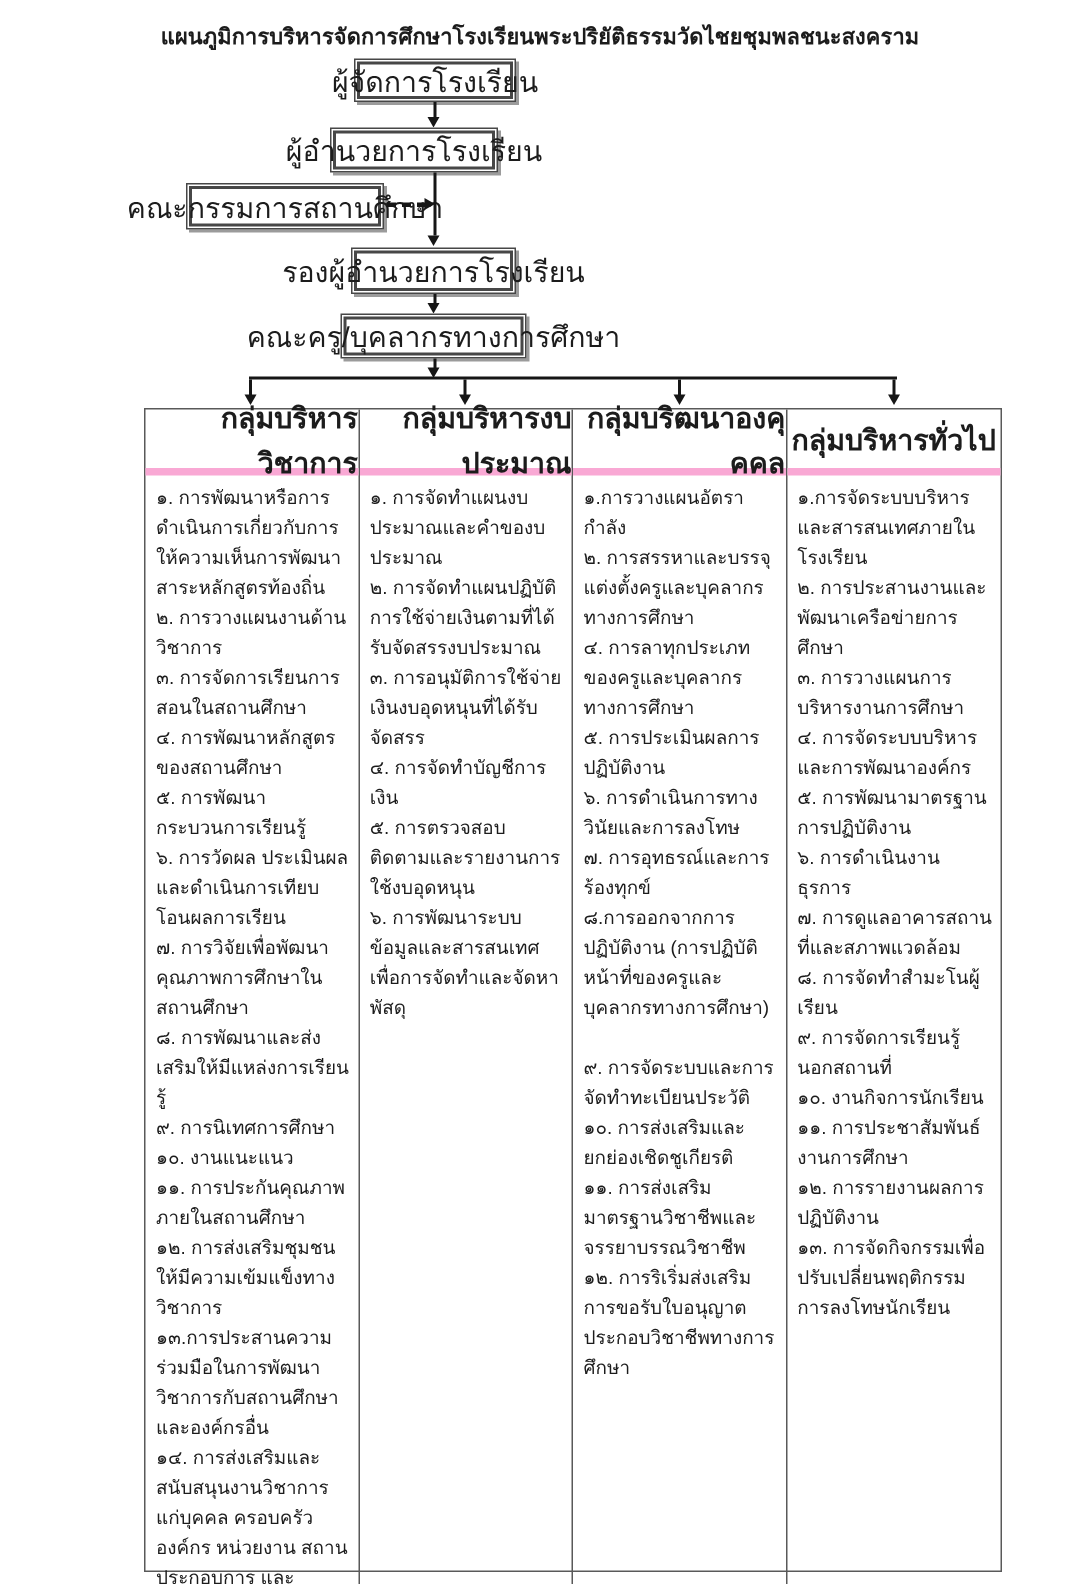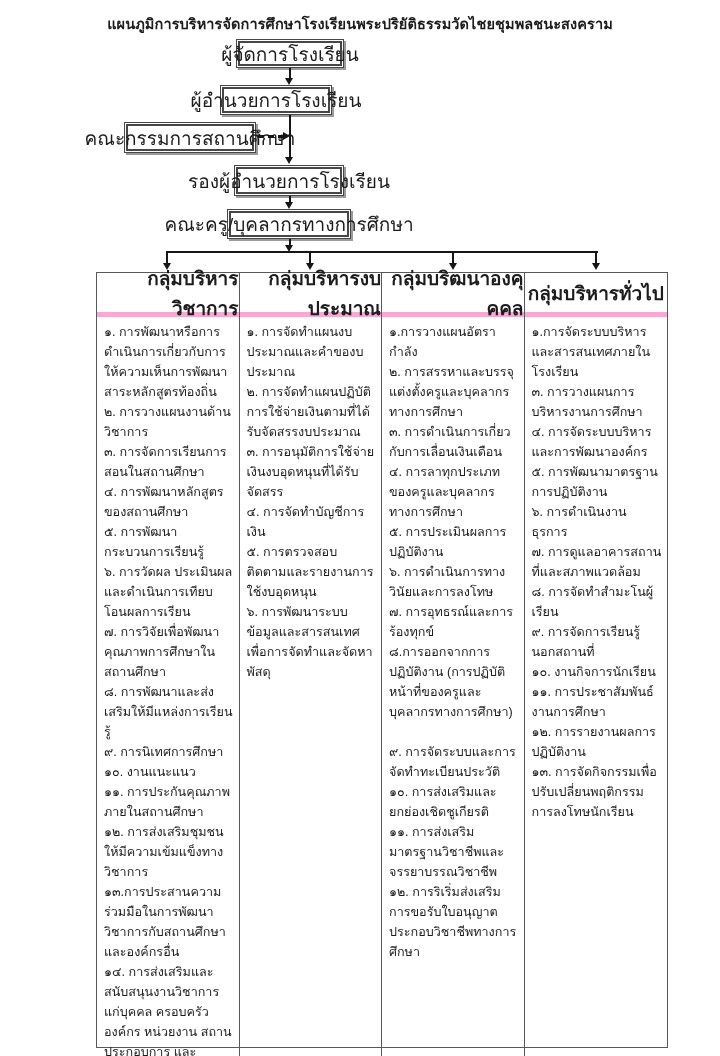--- a/index.html
+++ b/index.html
@@ -133,37 +133,37 @@
         <p>๔. การจัดทำบัญชีการเงิน</p>
         <p>๕. การตรวจสอบติดตามและรายงานการใช้งบอุดหนุน</p>
         <p>๖. การพัฒนาระบบข้อมูลและสารสนเทศเพื่อการจัดทำและจัดหาพัสดุ</p>
       </div>
   </div>
   <div class="col">
     <div class="col-header">กลุ่มบริฒนาองคุคคล</div>
     <div class="col-body">
         <p>๑.การวางแผนอัตรากำลัง</p>
         <p>๒. การสรรหาและบรรจุแต่งตั้งครูและบุคลากรทางการศึกษา</p>
-        <p>๓. การดำเนินการเกี่ยวกับการเลื่อนเงินเดือน</p>
         <p>๔. การลาทุกประเภทของครูและบุคลากรทางการศึกษา</p>
         <p>๕. การประเมินผลการปฏิบัติงาน</p>
         <p>๖. การดำเนินการทางวินัยและการลงโทษ</p>
         <p>๗. การอุทธรณ์และการร้องทุกข์</p>
         <p>๘.การออกจากการปฏิบัติงาน (การปฏิบัติหน้าที่ของครูและบุคลากรทางการศึกษา)</p>
         <p></p>
         <p>๙. การจัดระบบและการจัดทำทะเบียนประวัติ</p>
         <p>๑๐. การส่งเสริมและยกย่องเชิดชูเกียรติ</p>
         <p>๑๑. การส่งเสริมมาตรฐานวิชาชีพและจรรยาบรรณวิชาชีพ</p>
         <p>๑๒. การริเริ่มส่งเสริมการขอรับใบอนุญาตประกอบวิชาชีพทางการศึกษา</p>
       </div>
   </div>
   <div class="col">
     <div class="col-header">กลุ่มบริหารทั่วไป</div>
     <div class="col-body">
         <p>๑.การจัดระบบบริหารและสารสนเทศภายในโรงเรียน</p>
+        <p>๒. การประสานงานและพัฒนาเครือข่ายการศึกษา</p>
         <p>๓. การวางแผนการบริหารงานการศึกษา</p>
         <p>๔. การจัดระบบบริหารและการพัฒนาองค์กร</p>
         <p>๕. การพัฒนามาตรฐานการปฏิบัติงาน</p>
         <p>๖. การดำเนินงานธุรการ</p>
         <p>๗. การดูแลอาคารสถานที่และสภาพแวดล้อม</p>
         <p>๘. การจัดทำสำมะโนผู้เรียน</p>
         <p>๙. การจัดการเรียนรู้นอกสถานที่</p>
         <p>๑๐. งานกิจการนักเรียน</p>
         <p>๑๑. การประชาสัมพันธ์งานการศึกษา</p>
         <p>๑๒. การรายงานผลการปฏิบัติงาน</p>

